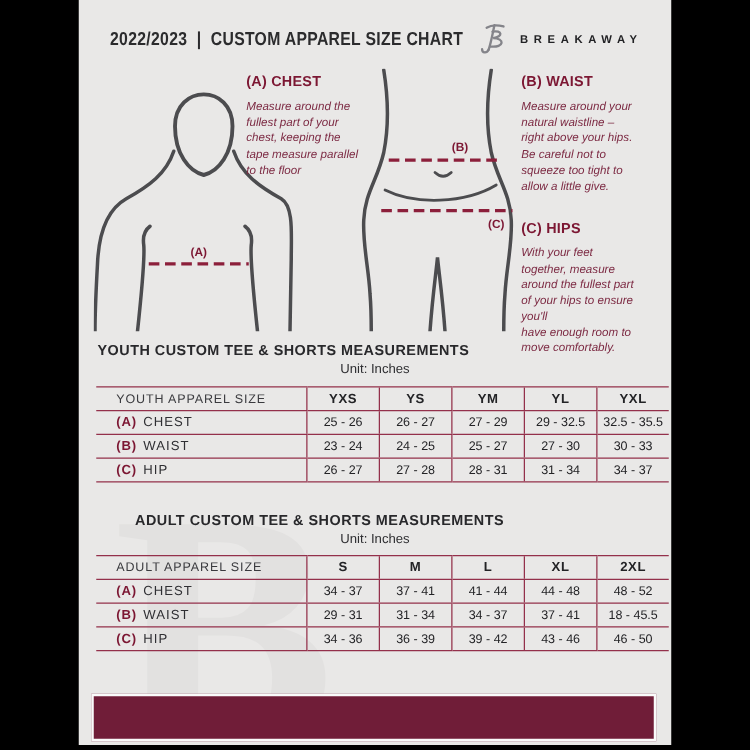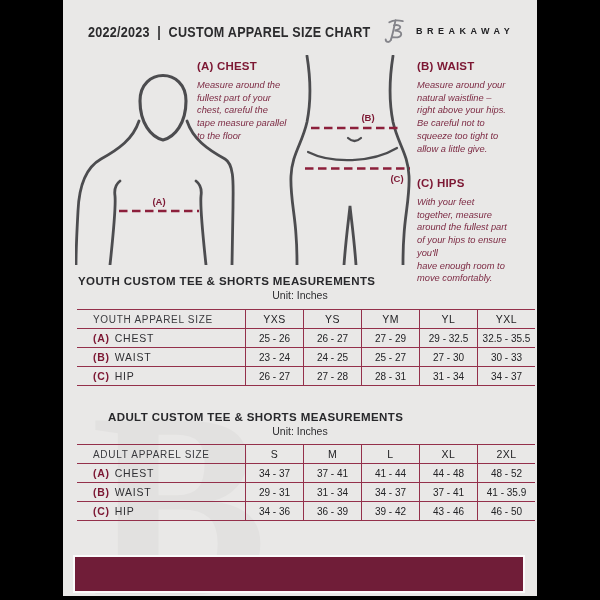--- a/index.html
+++ b/index.html
@@ -51,21 +51,21 @@
   
   .size-table{position:absolute;left:14px;width:440px;border-collapse:collapse;
               table-layout:fixed;z-index:2;}
   #youth-table{top:309px;} #adult-table{top:444px;}
   .size-table tr{height:19px;}
   .size-table td{border-top:1.5px solid #94304b;border-bottom:1.5px solid #94304b;
                  padding:0;vertical-align:middle;}
   .size-table td.lbl{width:152px;padding-left:16px;font-size:10px;color:#3a3a3e;letter-spacing:.7px;}
   .size-table td.val{width:57px;border-left:1.4px solid #94304b;text-align:center;
                      font-size:10px;color:#232326;}
-  .size-table td.hdr{font-weight:normal;font-size:10.5px;color:#232326;letter-spacing:.5px;}
+  .size-table td.hdr{font-weight:bold;font-size:10.5px;color:#232326;letter-spacing:.5px;}
   .key{font-weight:bold;color:#7c1733;font-size:10.5px;}
   .rowlab{color:#2f2f33;font-size:10.5px;letter-spacing:.8px;margin-left:5px;}
 
   
   .footer-bar{position:absolute;left:10px;top:555px;width:452px;height:38px;background:#701d38;
               border:2px solid #fafafa;box-sizing:border-box;z-index:2;}
 </style>
 </head>
 <body>
 
@@ -104,21 +104,21 @@
     <path class="dash" d="M25 113.5 L130 113.5"></path>
     <path d="M64 210 C66 182 69 162 70 151 C71 162 74 182 76 210"></path>
     <text x="88" y="66" text-anchor="middle">(B)</text>
     <text x="117" y="127" text-anchor="middle">(C)</text>
   </svg>
 
   <div class="instr" id="instr-a">
     <h3>(A) CHEST</h3>
     <p>Measure around the
 fullest part of your
-chest, careful the
+chest, keeping the
 tape measure parallel
 to the floor</p>
   </div>
   <div class="instr" id="instr-b">
     <h3>(B) WAIST</h3>
     <p>Measure around your
 natural waistline –
 right above your hips.
 Be careful not to
 squeeze too tight to
@@ -193,21 +193,21 @@
       <td class="val">41 - 44</td>
       <td class="val">44 - 48</td>
       <td class="val">48 - 52</td>
     </tr>
     <tr>
       <td class="lbl"><span class="key">(B)</span><span class="rowlab">WAIST</span></td>
       <td class="val">29 - 31</td>
       <td class="val">31 - 34</td>
       <td class="val">34 - 37</td>
       <td class="val">37 - 41</td>
-      <td class="val">41 - 35.9</td>
+      <td class="val">18 - 45.5</td>
     </tr>
     <tr>
       <td class="lbl"><span class="key">(C)</span><span class="rowlab">HIP</span></td>
       <td class="val">34 - 36</td>
       <td class="val">36 - 39</td>
       <td class="val">39 - 42</td>
       <td class="val">43 - 46</td>
       <td class="val">46 - 50</td>
     </tr>
   </tbody>

